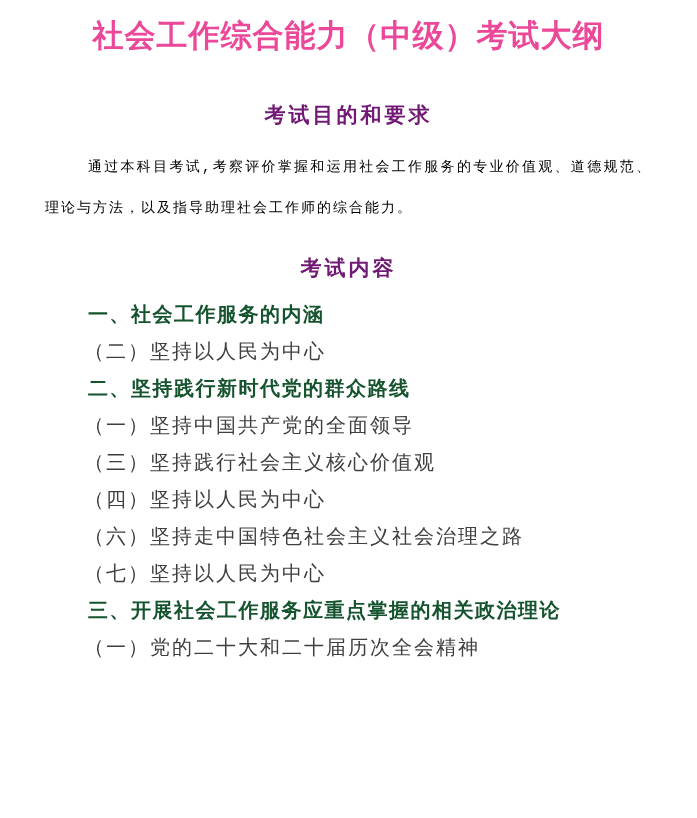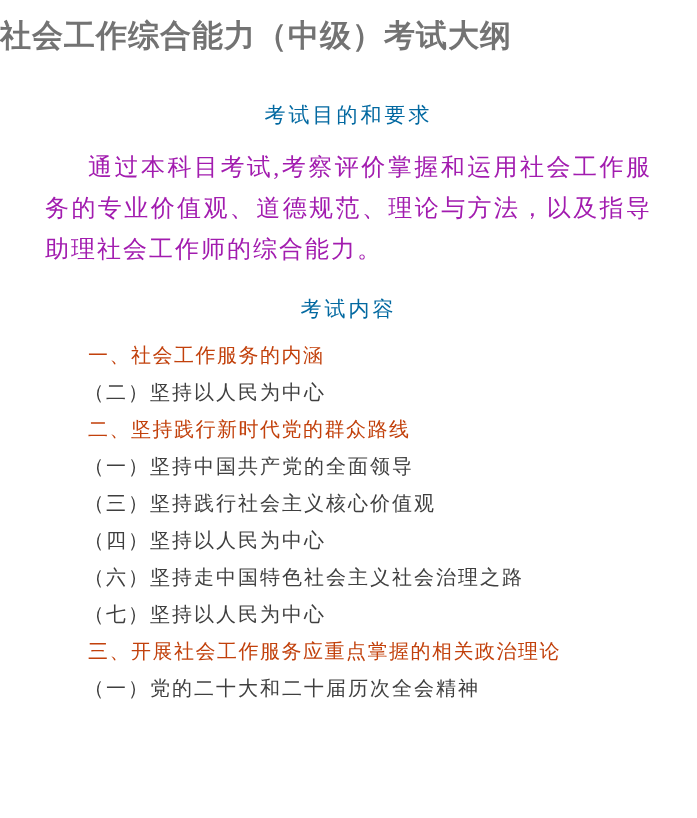--- a/index.html
+++ b/index.html
@@ -10,64 +10,66 @@
   .page {
     position: relative;
     width: 697px;
     height: 818px;
     background: #ffffff;
     overflow: hidden;
     font-family: "Liberation Serif", "DejaVu Serif", serif;
   }
   .doc-title {
     margin: 14px 0 0 0;
+    text-align: center;
     font-family: "Liberation Serif", "DejaVu Serif", serif;
     font-weight: bold;
     font-size: 31px;
     line-height: 44px;
     letter-spacing: 1px;
-    color: #737373;
+    color: #ec4899;
   }
   .sec-heading {
     margin: 0;
     text-align: center;
     font-family: "Liberation Sans", "DejaVu Sans", sans-serif;
-    font-weight: normal;
+    font-weight: bold;
     font-size: 21px;
     line-height: 30px;
     letter-spacing: 3px;
-    color: #0369a1;
+    color: #701a75;
   }
   .h-purpose { margin-top: 42px; }
   .h-content { margin-top: 24px; }
   .para {
     margin: 17px 45px 0 45px;
-    font-size: 24px;
+    font-size: 14px;
     line-height: 41px;
     letter-spacing: 2px;
-    color: #a21caf;
+    color: #000000;
     text-align: justify;
     text-indent: 43px;
+    font-family: Liberation Mono, monospace;
   }
   .outline {
     margin-top: 13px;
     padding-left: 84px;
   }
   .row {
     font-size: 20px;
     line-height: 37px;
     letter-spacing: 2px;
     white-space: nowrap;
   }
   .row.item { color: #3f3f3f; }
   .row.chapter {
     padding-left: 4px;
-    font-weight: normal;
+    font-weight: bold;
     letter-spacing: 1.5px;
-    color: #c2410c;
+    color: #14532d;
   }
   .redacted {
     display: inline-block;
     width: 64px;
     height: 20px;
     margin: 0 3px;
     vertical-align: -3px;
     border-radius: 2px;
     background: linear-gradient(90deg,
       #ececec 0%, #cfcfcf 18%, #e4e4e4 32%, #d2d2d2 50%,

